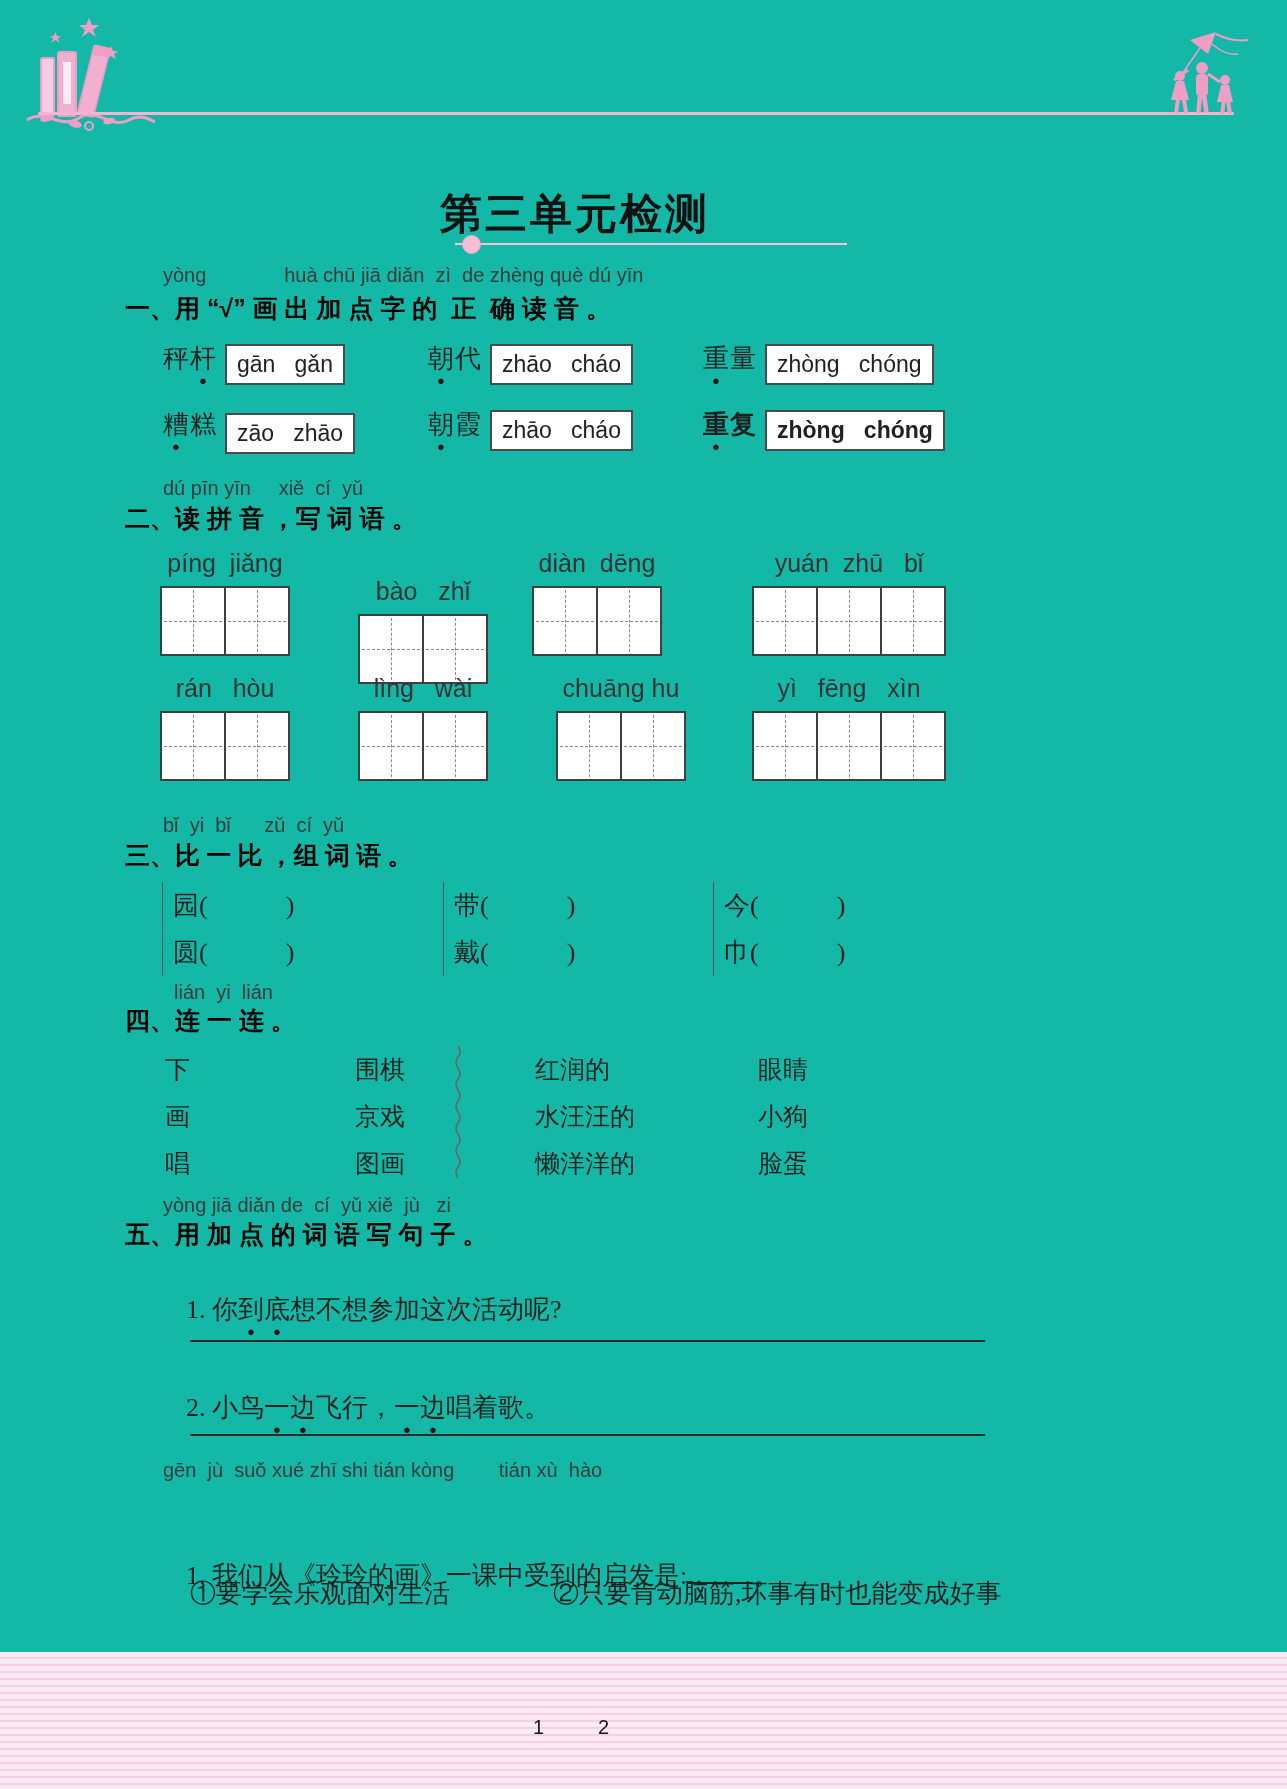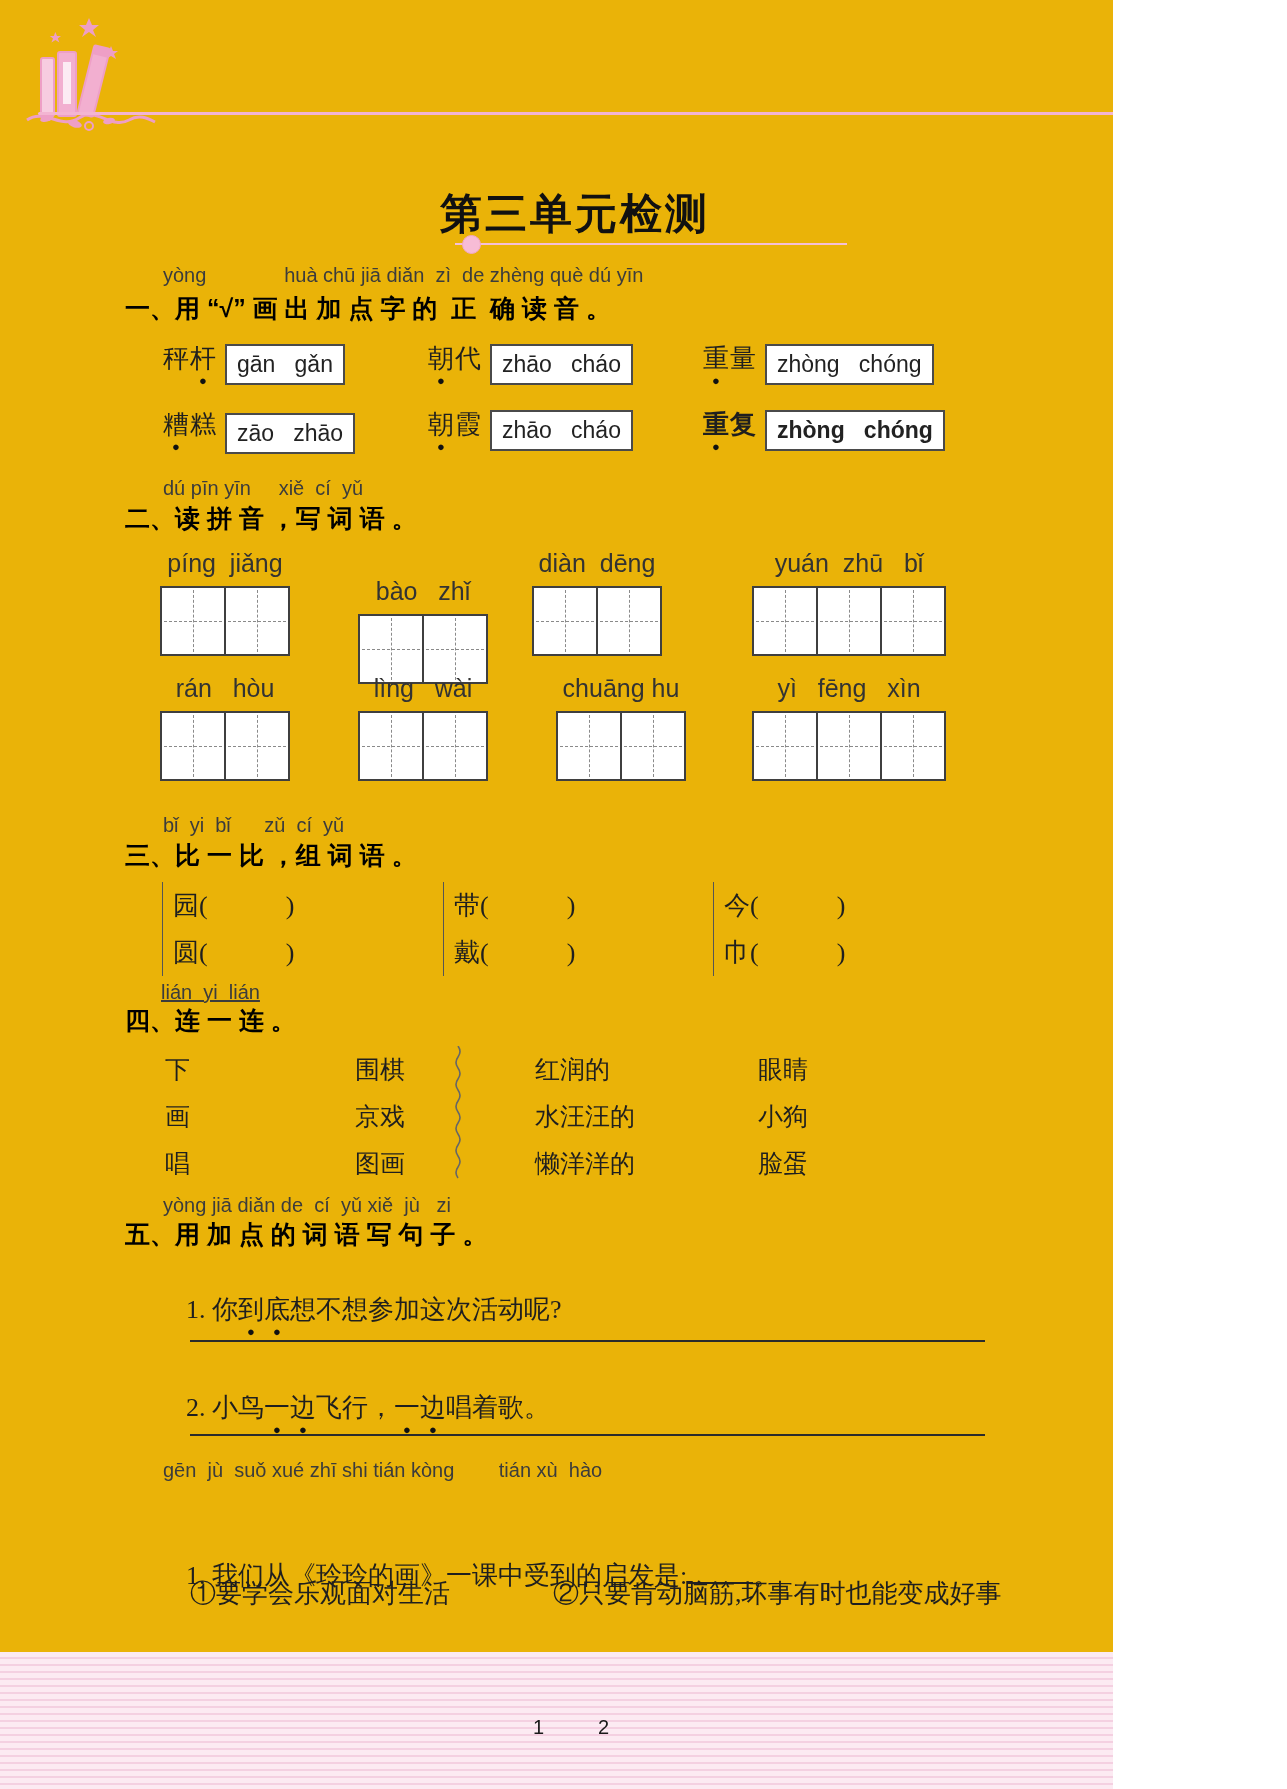--- a/index.html
+++ b/index.html
@@ -1,16 +1,16 @@
 <!DOCTYPE html>
 <html><head>
 <meta charset="utf-8">
 <style>
   html,body{margin:0;padding:0;background:#ffffff;}
-  .page{position:relative;width:1113px;height:1789px;background:#eab308;overflow:hidden;
+  .page{position:relative;width:1287px;height:1789px;background:#14b8a6;overflow:hidden;
         font-family:"Liberation Serif",serif;color:#1f1f1f;}
   .abs{position:absolute;}
 
   
   .header-line{position:absolute;left:38px;top:112px;width:1196px;height:3px;background:#f3b5d2;border-radius:2px;}
 
   
   .title{position:absolute;left:0;top:186px;width:1150px;text-align:center;
          font-size:42px;font-weight:700;letter-spacing:3px;color:#111;}
   .title-underline{position:absolute;left:455px;top:243px;width:392px;height:2px;background:#f5c0d8;}
@@ -200,36 +200,36 @@
   <div class="s2-group" style="left:752px;top:674px;">
     <div class="s2-pinyin">yì   fēng   xìn</div>
     <div class="cellgrid">
         <div class="cell"></div>
         <div class="cell"></div>
         <div class="cell"></div>
       </div>
   </div>
 
   <div class="abs py" style="left:163px;top:814px;">bǐ  yi  bǐ      zǔ  cí  yǔ</div>
-  <div class="abs hd" style="left:125px;top:839px;">三、比 一 比 ，组 词 语 。</div>
+  <div class="abs hd" style="left:125px;top:839px;font-family:Liberation Serif, serif;">三、比 一 比 ，组 词 语 。</div>
 
   <div class="pair" style="left:162px;top:882px;">
     <div>园(　　　)</div>
     <div>圆(　　　)</div>
   </div>
   <div class="pair" style="left:443px;top:882px;">
     <div>带(　　　)</div>
     <div>戴(　　　)</div>
   </div>
   <div class="pair" style="left:713px;top:882px;">
     <div>今(　　　)</div>
     <div>巾(　　　)</div>
   </div>
 
-  <div class="abs py" style="left:161px;top:981px;text-decoration:underline;">lián  yi  lián</div>
+  <div class="abs py" style="left:174px;top:981px;">lián  yi  lián</div>
   <div class="abs hd" style="left:125px;top:1004px;">四、连 一 连 。</div>
 
   <div class="match-col" style="left:165px;top:1046px;">
     <div>下</div>
     <div>画</div>
     <div>唱</div>
   </div>
   <div class="match-col" style="left:355px;top:1046px;">
     <div>围棋</div>
     <div>京戏</div>

